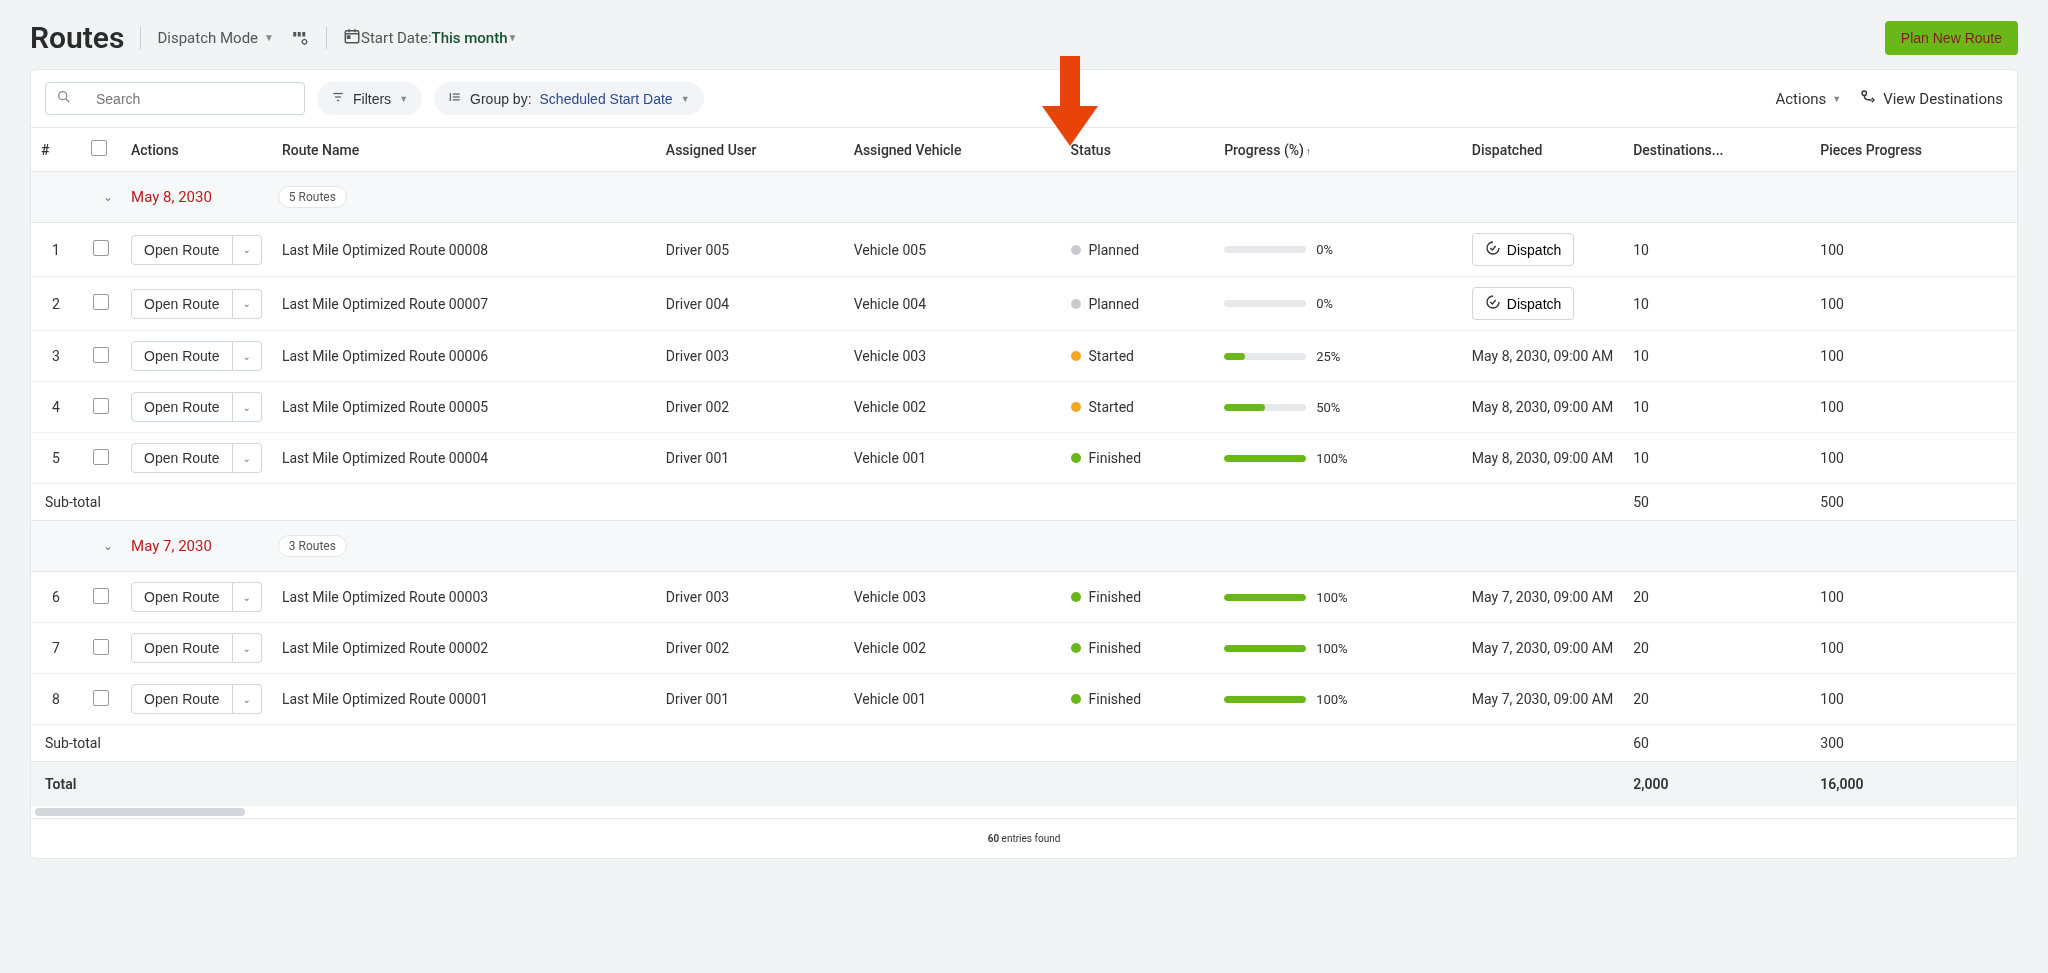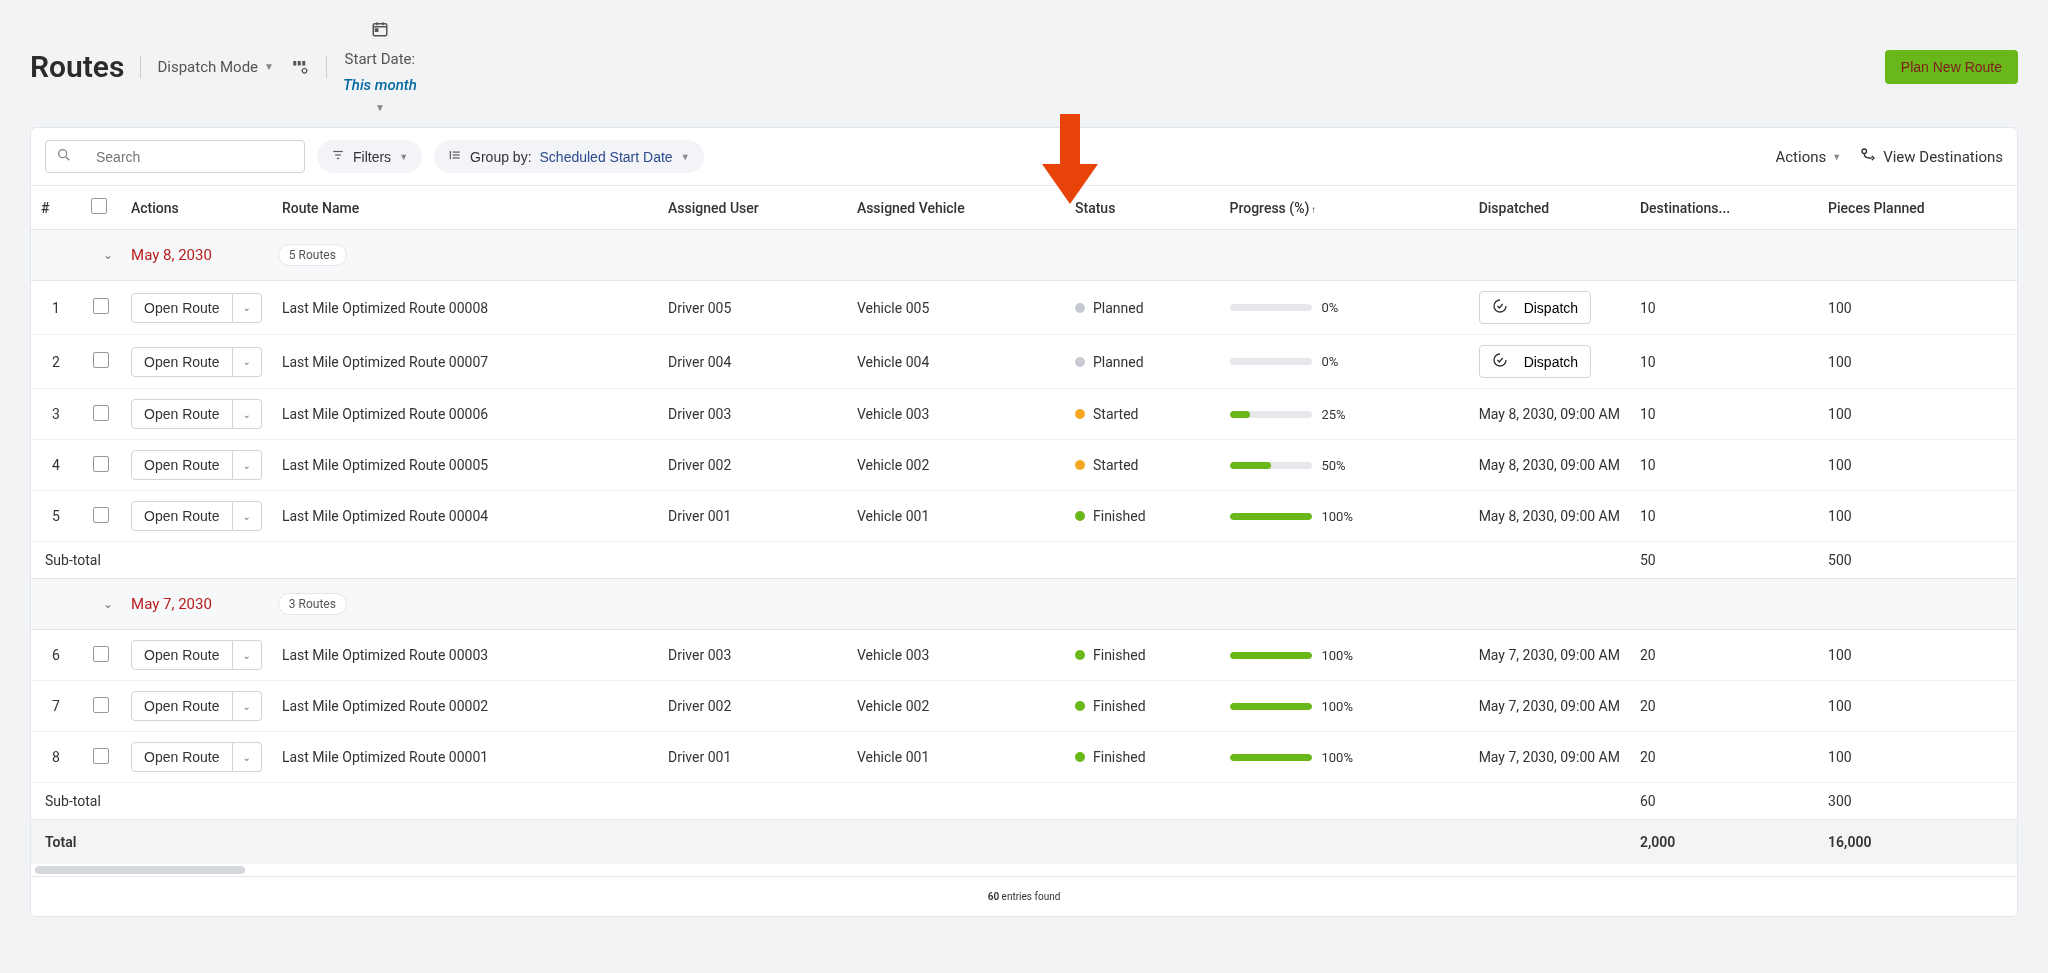--- a/index.html
+++ b/index.html
@@ -4,22 +4,22 @@
 <style>
 * { box-sizing: border-box; margin: 0; padding: 0; }
 body { font-family: -apple-system, BlinkMacSystemFont, "Segoe UI", Roboto, sans-serif; background: #f1f3f5; color: #333; font-size: 14px; }
 .page { padding: 20px 30px; }
 .header { display: flex; align-items: center; gap: 16px; margin-bottom: 14px; }
 .page-title { font-size: 30px; font-weight: 600; color: #2b2b2b; }
 .vdiv { width: 1px; height: 22px; background: #ccc; }
 .dropdown-link { display: inline-flex; align-items: center; gap: 6px; color: #555; cursor: pointer; font-size: 15px; }
 .dropdown-link .caret { font-size: 10px; color: #888; }
 .icon-btn { width: 20px; height: 20px; display: inline-flex; align-items: center; justify-content: center; color: #555; }
-.start-date-wrap { display: inline-flex; align-items: center; gap: 8px; color: #555; font-size: 15px; flex-direction: column; }
-.start-date-wrap .value { color: #0369a1; font-weight: 500; font-style: italic; }
+.start-date-wrap { display: inline-flex; align-items: center; gap: 0; color: #555; font-size: 15px; }
+.start-date-wrap .value { color: #14532d; font-weight: 500; }
 .plan-btn { margin-left: auto; background: #6ab71a; color: #7f1d1d; border: none; border-radius: 4px; padding: 9px 16px; font-size: 14px; font-weight: 500; cursor: pointer; }
 .panel { background: #fff; border: 1px solid #e3e6ea; border-radius: 6px; }
 .panel-top { display: flex; align-items: center; padding: 12px 14px; gap: 12px; border-bottom: 1px solid #e3e6ea; }
 .search-box { display: flex; align-items: center; border: 1px solid #d0d5dc; border-radius: 4px; padding: 6px 10px; width: 260px; gap: 24px; }
 .search-box input { border: none; outline: none; font-size: 14px; width: 100%; color: #333; }
 .pill-btn { display: inline-flex; align-items: center; gap: 8px; background: #f3f4f7; border: none; border-radius: 20px; padding: 8px 14px; font-size: 14px; color: #333; cursor: pointer; }
 .pill-btn .label-strong { color: #2b4a8b; font-weight: 500; }
 .panel-top .right { margin-left: auto; display: flex; align-items: center; gap: 18px; }
 .action-link { display: inline-flex; align-items: center; gap: 6px; font-size: 15px; color: #333; cursor: pointer; }
 .table-wrap { position: relative; }
@@ -39,21 +39,21 @@
 .open-caret { border: 1px solid #d0d5dc; border-left: none; background: #fff; border-radius: 0 4px 4px 0; padding: 6px 10px; font-size: 10px; color: #777; cursor: pointer; }
 .status { display: inline-flex; align-items: center; gap: 8px; }
 .dot { width: 10px; height: 10px; border-radius: 50%; }
 .dot-grey { background: #c7cbd1; }
 .dot-orange { background: #f5a623; }
 .dot-green { background: #6ab71a; }
 .prog-cell { display: flex; align-items: center; gap: 10px; }
 .prog-bar { width: 82px; height: 7px; background: #e6e8ec; border-radius: 4px; overflow: hidden; }
 .prog-fill { height: 100%; background: #6ab71a; border-radius: 4px; }
 .prog-pct { font-size: 13px; color: #333; min-width: 34px; }
-.dispatch-btn { display: inline-flex; align-items: center; gap: 16px; border: 1px solid #d0d5dc; background: #fff; border-radius: 4px; padding: 6px 12px; font-size: 14px; font-weight: 500; cursor: pointer; }
+.dispatch-btn { display: inline-flex; align-items: center; gap: 6px; border: 1px solid #d0d5dc; background: #fff; border-radius: 4px; padding: 6px 12px; font-size: 14px; font-weight: 500; cursor: pointer; }
 .subtl td { color: #333; font-weight: 400; border-bottom: 1.5px solid #e3e6ea; }
 .subtl .lbl { padding-left: 14px; }
 .total-row td { background: #f3f4f6; font-weight: 600; padding: 14px 10px; border-bottom: none; }
 .total-row .lbl { padding-left: 14px; }
 .hscroll-track { height: 8px; background: #fff; position: relative; margin: 2px 4px 2px 4px; }
 .hscroll-thumb { position: absolute; left: 0; top: 0; height: 8px; width: 210px; background: #d4d7dc; border-radius: 4px; }
 .footer { text-align: center; padding: 14px 0; border-top: 1px solid #e3e6ea; font-size: 10px; color: #333; }
 .footer b { font-weight: 600; }
 .sort-ind { font-size: 10px; margin-left: 2px; }
 .sv { width: 18px; height: 18px; }
@@ -162,21 +162,21 @@
             <th class="col-num">#</th>
             <th class="col-chk"><span class="chk"></span></th>
             <th style="width:140px">Actions</th>
             <th>Route Name</th>
             <th>Assigned User</th>
             <th>Assigned Vehicle</th>
             <th>Status</th>
             <th><span>Progress (%)</span><span class="sort-ind">↑</span></th>
             <th style="width:150px">Dispatched</th>
             <th>Destinations...</th>
-            <th>Pieces Planned</th>
+            <th>Pieces Progress</th>
           </tr>
         </thead>
         <tbody id="tbody">
             <tr class="grp-row">
               <td colspan="11">
                 <div class="grp-inner">
     <span class="grp-chevron">⌄</span>
     <span class="grp-date">May 8, 2030</span>
     <span class="grp-badge">5 Routes</span>
   </div>

